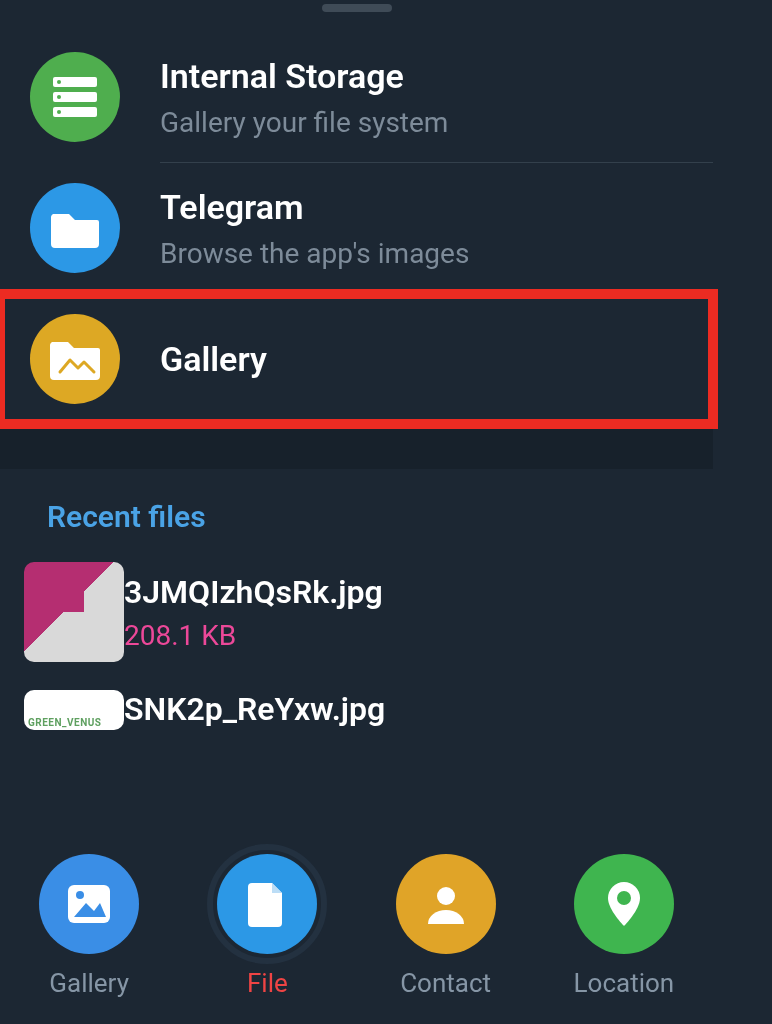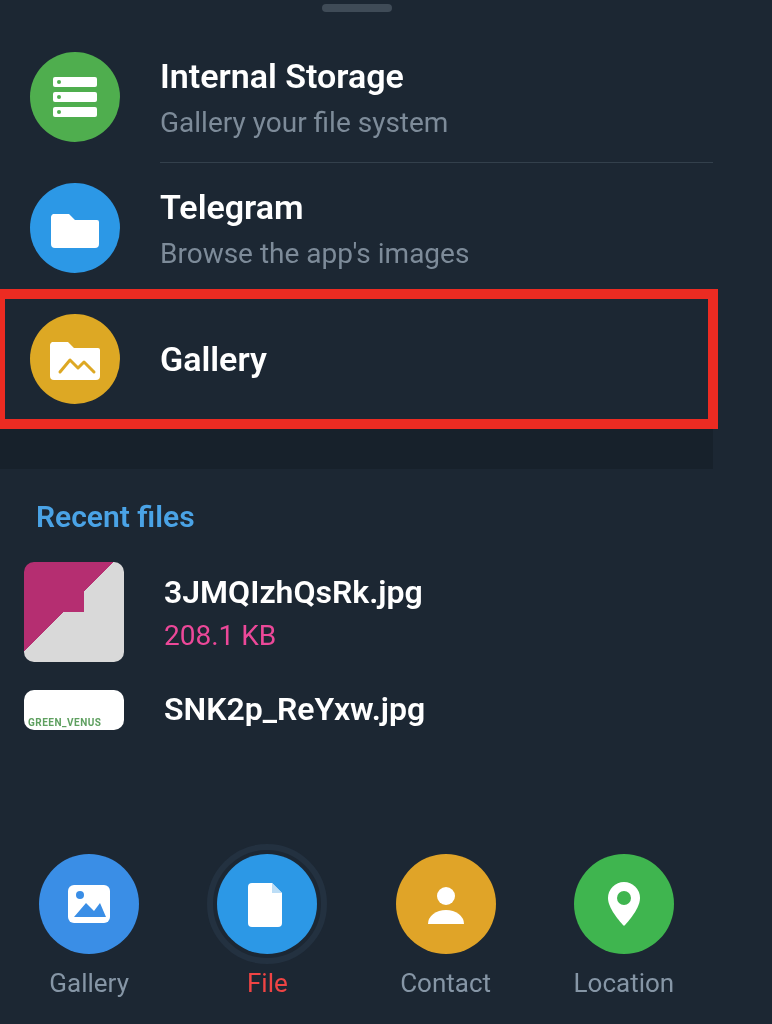--- a/index.html
+++ b/index.html
@@ -79,30 +79,30 @@
   }
   .spacer {
     height: 45px;
     background: #17212b;
   }
   .section-header {
     font-size: 30px;
     font-weight: 600;
     color: #4aa3e6;
     padding: 30px 0 20px 36px;
+    margin-left: 11px;
   }
   .recent-list {
     display: flex;
     flex-direction: column;
   }
   .recent-item {
     display: flex;
     align-items: center;
     padding: 8px 30px 8px 24px;
-    gap: 40px;
   }
   .thumb {
     width: 100px;
     height: 100px;
     border-radius: 10px;
     background: #555;
     flex: 0 0 auto;
     position: relative;
     overflow: hidden;
   }

